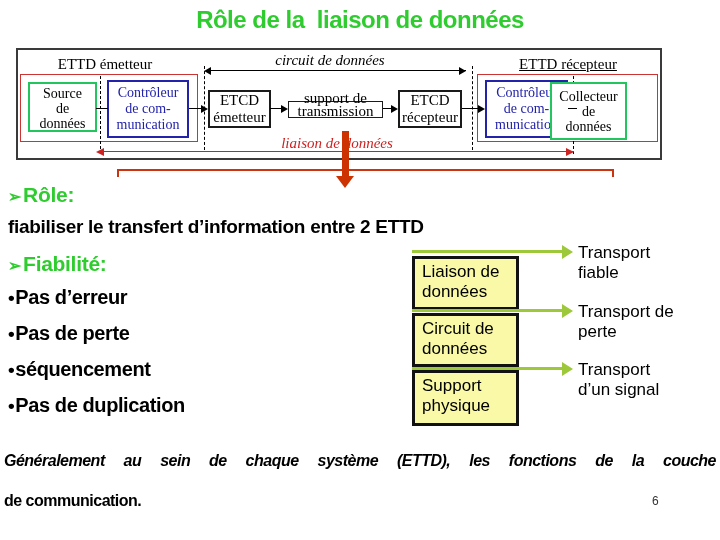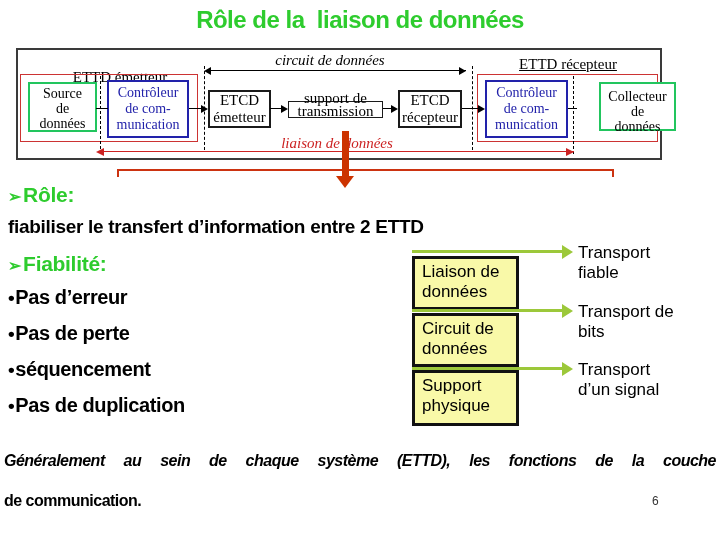--- a/index.html
+++ b/index.html
@@ -55,21 +55,21 @@
 </style>
 </head>
 <body>
 
 <div id="slide">
 
   <div class="abs title">Rôle de la  liaison de données</div>
 
   <div class="abs frame"></div>
 
-  <div class="abs serif ctr" style="left:60px;top:56px;width:120px;font-size:15px;margin-top:13px;">ETTD émetteur</div>
+  <div class="abs serif ctr" style="left:45px;top:56px;width:120px;font-size:15px;">ETTD émetteur</div>
   <div class="abs serif ctr" style="left:508px;top:56px;width:120px;font-size:15px;text-decoration:underline;">ETTD récepteur</div>
 
   <div class="abs redgrp" style="left:20px;top:74px;width:178px;height:68px;"></div>
   <div class="abs redgrp" style="left:477px;top:74px;width:181px;height:68px;"></div>
 
   <div class="abs vdash" style="left:100px;top:76px;height:78px;"></div>
   <div class="abs vdash" style="left:204px;top:66px;height:84px;"></div>
   <div class="abs vdash" style="left:472px;top:66px;height:84px;"></div>
   <div class="abs vdash" style="left:573px;top:76px;height:78px;"></div>
 
@@ -84,21 +84,21 @@
 
   <div class="abs" style="left:288px;top:101px;width:95px;height:17px;border:1px solid #1a1a1a;background:#fff;"></div>
   <div class="abs serif ctr pre" style="left:283px;top:92px;width:105px;font-size:15px;line-height:13px;z-index:2;">support de
 transmission</div>
 
   <div class="abs ebox serif ctr pre" style="left:398px;top:90px;width:64px;height:38px;">ETCD
 récepteur</div>
   <div class="abs bbox serif ctr pre" style="left:485px;top:80px;width:83px;height:58px;padding-top:3px;">Contrôleur
 de com-
 munication</div>
-  <div class="abs wbox serif ctr pre" style="left:599px;top:82px;width:77px;height:49px;padding-top:5px;">Collecteur
+  <div class="abs wbox serif ctr pre" style="left:550px;top:82px;width:77px;height:58px;padding-top:5px;">Collecteur
 de
 données</div>
 
   <div class="abs hline" style="left:96px;top:108px;width:12px;"></div>
   <div class="abs hline" style="left:189px;top:108px;width:15px;"></div>
   <div class="abs tri-r" style="left:201px;top:105px;"></div>
   <div class="abs hline" style="left:270px;top:108px;width:13px;"></div>
   <div class="abs tri-r" style="left:281px;top:105px;"></div>
   <div class="abs hline" style="left:383px;top:108px;width:11px;"></div>
   <div class="abs tri-r" style="left:391px;top:105px;"></div>
@@ -153,21 +153,21 @@
   <div class="abs garrow" style="left:412px;top:250px;"></div>
   <div class="abs ghead-tri" style="left:562px;top:245px;"></div>
   <div class="abs garrow" style="left:412px;top:309px;"></div>
   <div class="abs ghead-tri" style="left:562px;top:304px;"></div>
   <div class="abs garrow" style="left:412px;top:367px;"></div>
   <div class="abs ghead-tri" style="left:562px;top:362px;"></div>
 
   <div class="abs tlabel pre" style="top:243px;">Transport
 fiable</div>
   <div class="abs tlabel pre" style="top:302px;">Transport de
-bits</div>
+perte</div>
   <div class="abs tlabel pre" style="top:360px;">Transport
 d’un signal</div>
 
   <div class="abs pline pjust" style="top:452px;font-style:italic;">Généralement au sein de chaque système (ETTD), les fonctions de la couche</div>
   <div class="abs pline" style="top:492px;">de communication.</div>
 
 
   <div class="abs pagenum">6</div>
 
 </div>

